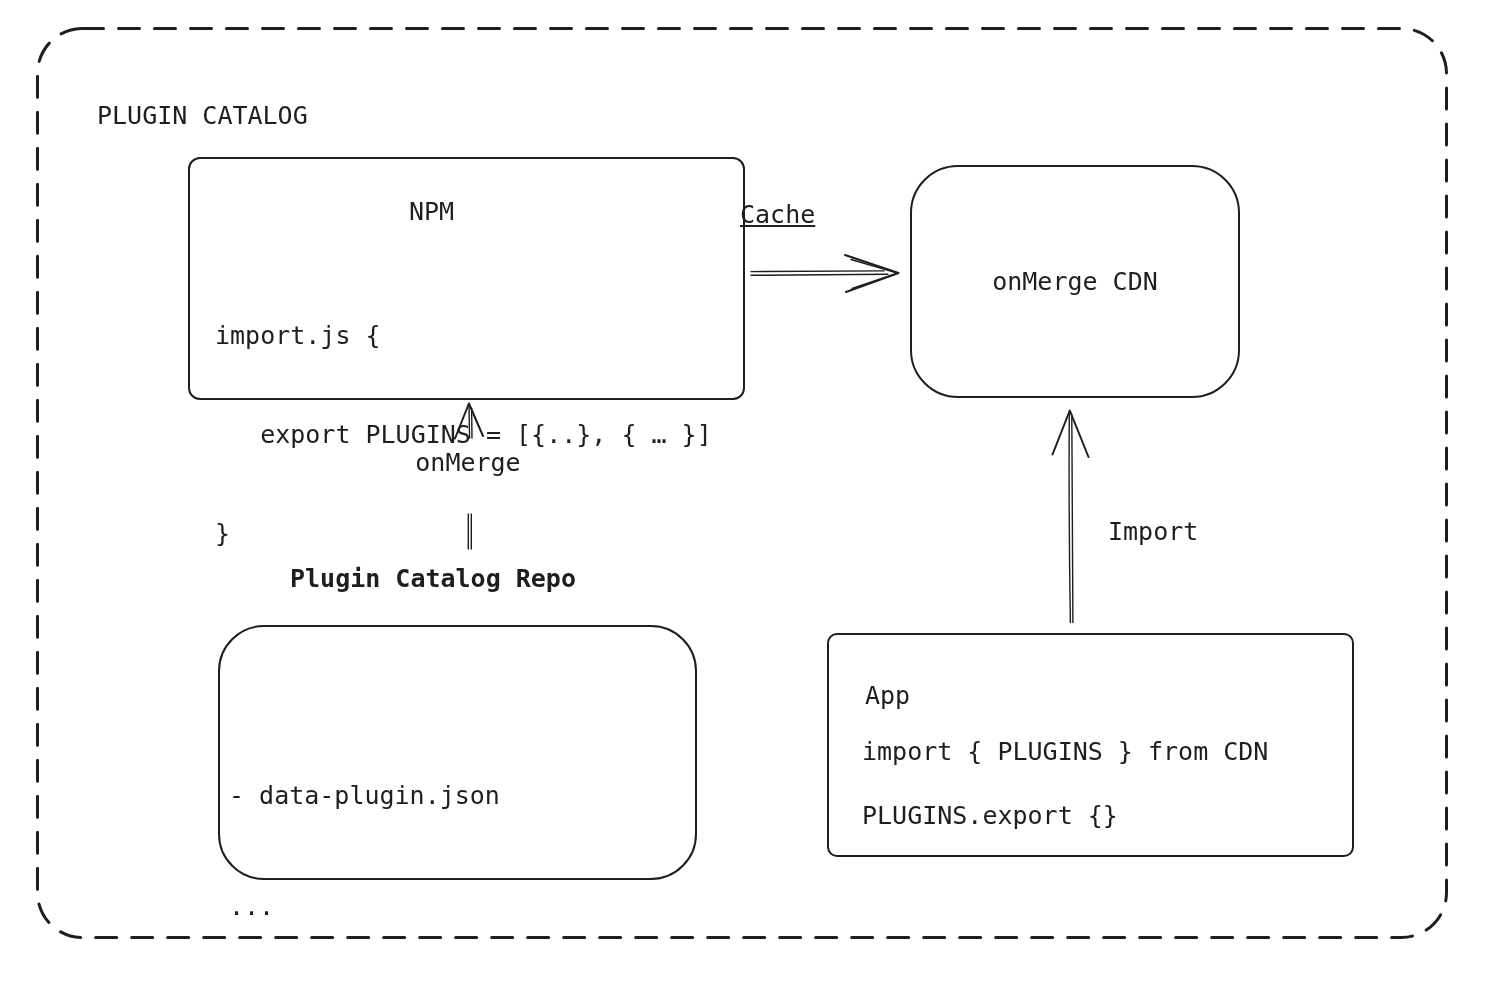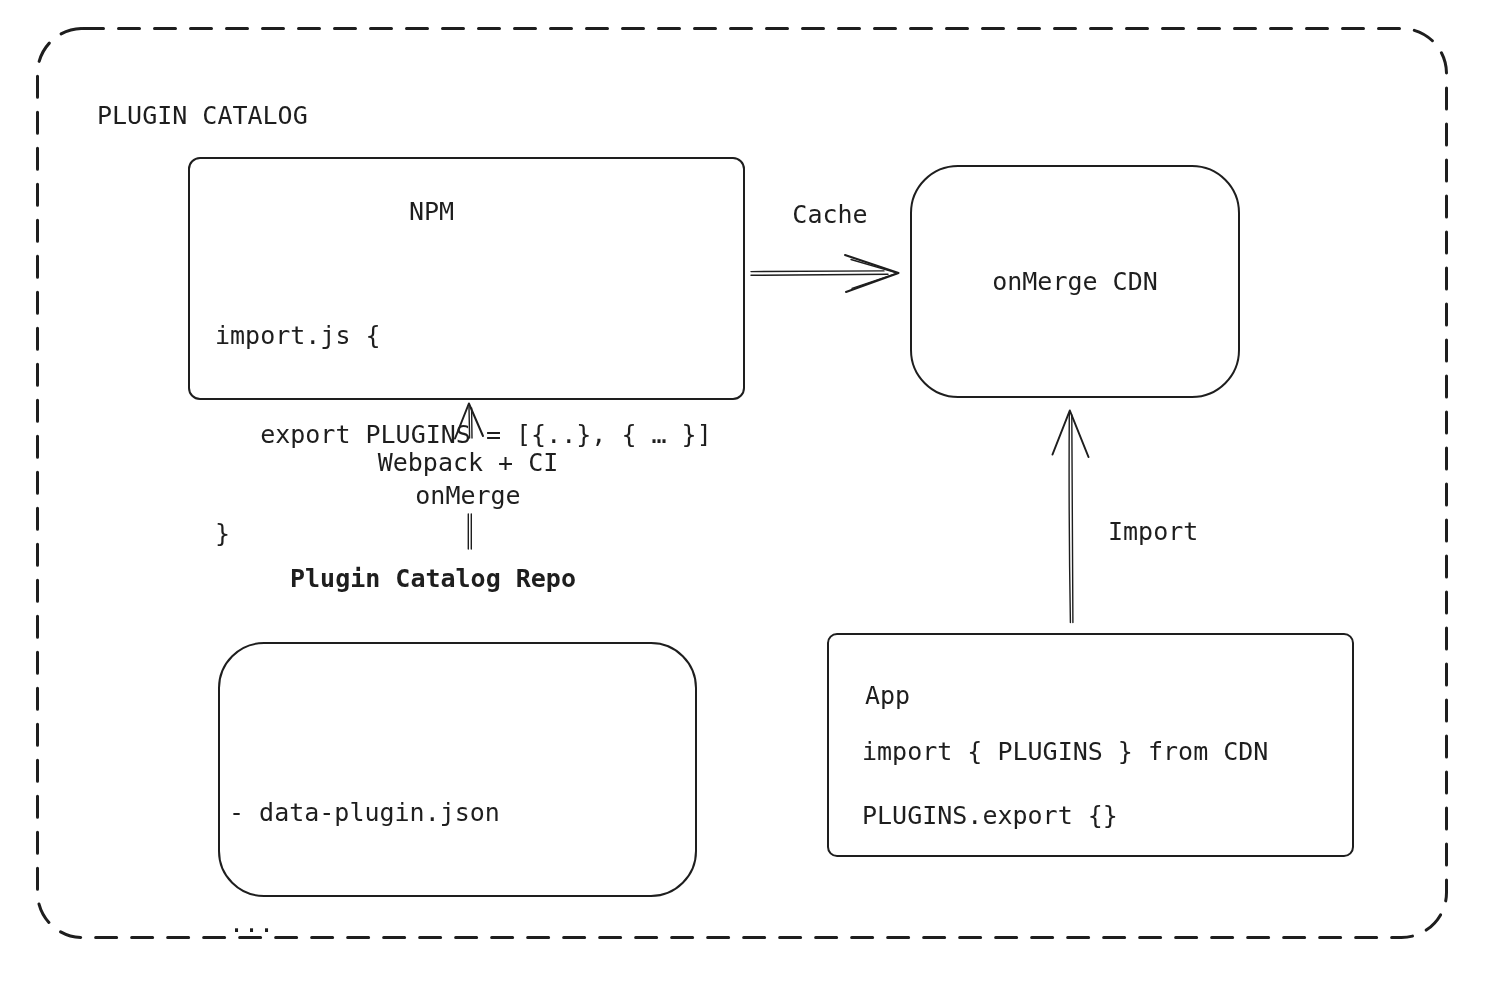--- a/index.html
+++ b/index.html
@@ -25,31 +25,31 @@
   .artwork .boundary { stroke-width: 3; stroke-dasharray: 21 15; }
   .artwork .thin { stroke-width: 1.4; }
   .node {
     position: absolute;
     border: 2.4px solid var(--ink);
     background: var(--bg);
   }
   .node-npm  { left: 188px; top: 157px; width: 557px; height: 243px; border-radius: 12px; }
   .node-cdn  { left: 910px; top: 165px; width: 330px; height: 233px; border-radius: 48px;
                display: flex; align-items: center; justify-content: center; }
-  .node-repo { left: 218px; top: 625px; width: 479px; height: 255px; border-radius: 46px; margin-top: 17px; }
+  .node-repo { left: 218px; top: 625px; width: 479px; height: 255px; border-radius: 46px; }
   .node-app  { left: 827px; top: 633px; width: 527px; height: 224px; border-radius: 10px; }
   .npm-title { position: absolute; left: 219px; top: 38px; }
   .npm-code  { position: absolute; left: 25px; top: 94px; line-height: 33px; white-space: pre; }
   .repo-files{ position: absolute; left: 9px; top: 76px; line-height: 37px; white-space: pre; }
   .app-title { position: absolute; left: 36px; top: 46px; }
   .app-line1 { position: absolute; left: 33px; top: 102px; white-space: pre; }
   .app-line2 { position: absolute; left: 33px; top: 166px; white-space: pre; }
   .float-label { position: absolute; line-height: 32px; }
   .diagram-title { left: 97px; top: 68px; margin-top: 32px; }
-  .cache-label   { left: 764px; top: 199px; width: 132px; text-align: center; }
+  .cache-label   { left: 740px; top: 199px; width: 132px; text-align: left; text-decoration: underline; }
   .build-label   { left: 347px; top: 446px; width: 242px; text-align: center; line-height: 33px; }
   .repo-heading  { left: 290px; top: 563px; font-weight: bold; }
   .import-label  { left: 1108px; top: 516px; }
 </style>
 </head>
 <body>
 
 <div class="canvas">
 
   <svg class="artwork" viewBox="0 0 1506 1002" xmlns="http://www.w3.org/2000/svg">
@@ -83,21 +83,20 @@
     </div>
   </div>
 
   <div class="float-label cache-label">Cache</div>
 
   <div class="node node-cdn">
     <div>onMerge CDN</div>
   </div>
 
   <div class="float-label build-label">
-    <div>Webpack + CI</div>
     <div>onMerge</div>
   </div>
 
   <div class="float-label repo-heading">Plugin Catalog Repo</div>
 
   <div class="node node-repo">
     <div class="repo-files">
       <div>- data-plugin.json</div>
       <div>...</div>
     </div>

